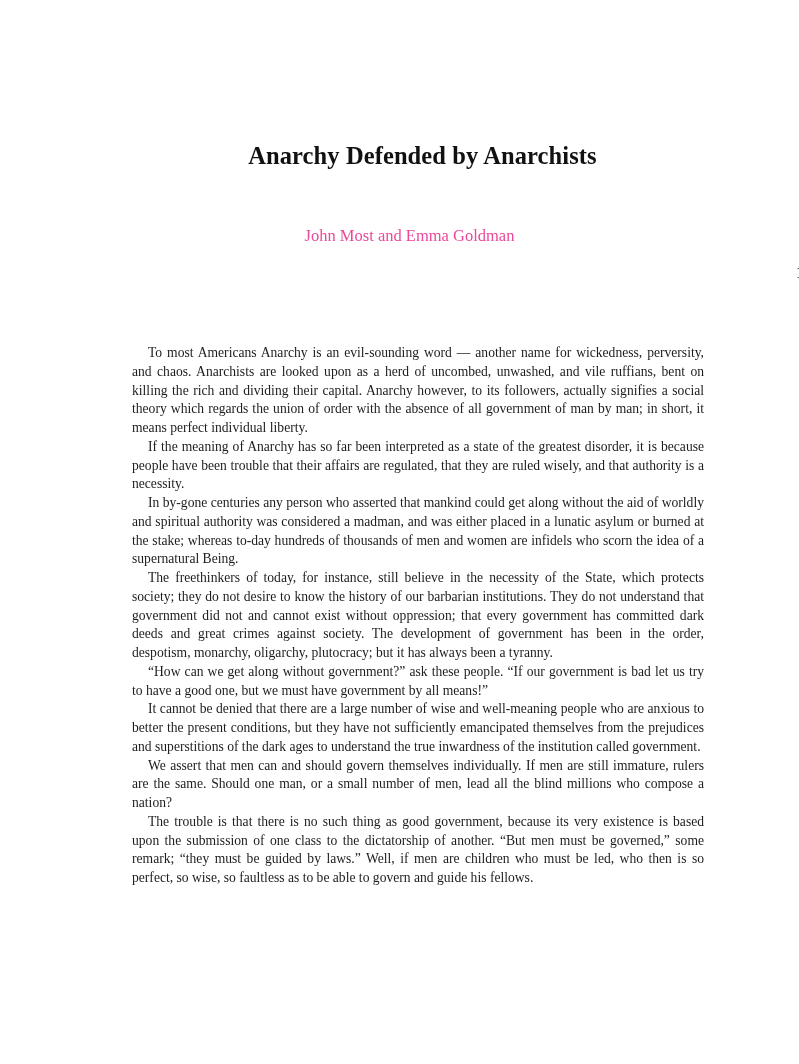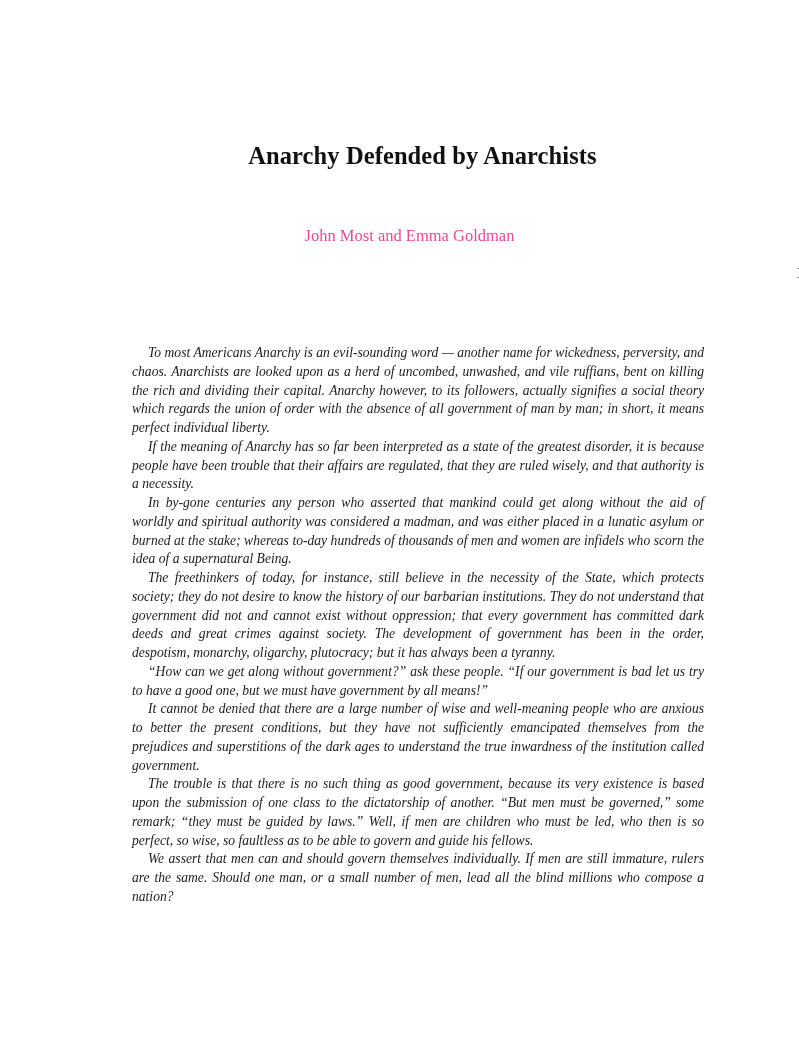--- a/index.html
+++ b/index.html
@@ -67,34 +67,33 @@
       width: 572px;
       font-size: 13.6px;
       line-height: 18.75px;
       text-align: justify;
       hyphens: manual;
       color: #1c1c1c;
     }
     .body-text p {
       margin: 0;
       text-indent: 16px;
-      font-style: italic;
     }
   </style>
 </head>
 <body>
 
 <div class="page">
   <h1 class="title">Anarchy Defended by Anarchists</h1>
   <div class="author">John Most and Emma Goldman</div>
   <div class="year">1896</div>
 
   <div class="body-text">
     <p>To most Americans Anarchy is an evil-sounding word — another name for wickedness, perversity, and chaos. Anarchists are looked upon as a herd of uncombed, unwashed, and vile ruffians, bent on killing the rich and dividing their capital. Anarchy however, to its followers, actually signifies a social theory which regards the union of order with the absence of all government of man by man; in short, it means perfect individual liberty.</p>
     <p>If the meaning of Anarchy has so far been interpreted as a state of the greatest disorder, it is because people have been trouble that their affairs are regulated, that they are ruled wisely, and that authority is a necessity.</p>
     <p>In by-gone centuries any person who asserted that mankind could get along without the aid of worldly and spiritual authority was considered a madman, and was either placed in a lunatic asylum or burned at the stake; whereas to-day hundreds of thousands of men and women are infidels who scorn the idea of a supernatural Being.</p>
     <p>The freethinkers of today, for instance, still believe in the necessity of the State, which protects society; they do not desire to know the history of our barbarian institutions. They do not understand that government did not and cannot exist without oppression; that every government has committed dark deeds and great crimes against society. The development of government has been in the order, despotism, monarchy, oligarchy, plutocracy; but it has always been a tyranny.</p>
     <p>“How can we get along without government?” ask these people. “If our government is bad let us try to have a good one, but we must have government by all means!”</p>
     <p>It cannot be denied that there are a large number of wise and well-meaning people who are anxious to better the present conditions, but they have not sufficiently emancipated themselves from the prejudices and superstitions of the dark ages to understand the true inwardness of the institution called government.</p>
+    <p>We assert that men can and should govern themselves individually. If men are still immature, rulers are the same. Should one man, or a small number of men, lead all the blind millions who compose a nation?</p>
     <p>The trouble is that there is no such thing as good government, because its very existence is based upon the submission of one class to the dictatorship of another. “But men must be governed,” some remark; “they must be guided by laws.” Well, if men are children who must be led, who then is so perfect, so wise, so faultless as to be able to govern and guide his fellows.</p>
-    <p>We assert that men can and should govern themselves individually. If men are still immature, rulers are the same. Should one man, or a small number of men, lead all the blind millions who compose a nation?</p>
   </div>
 </div>
 
 </body></html>

